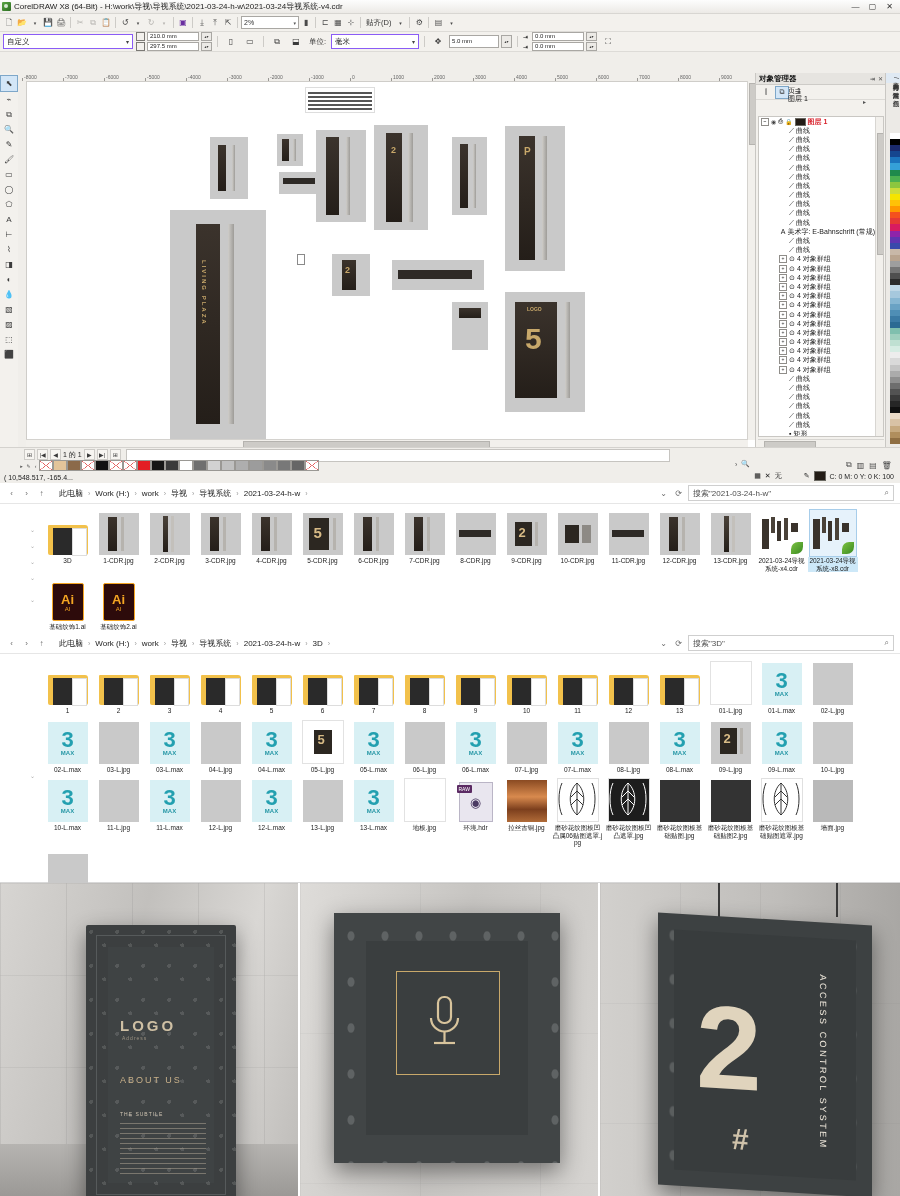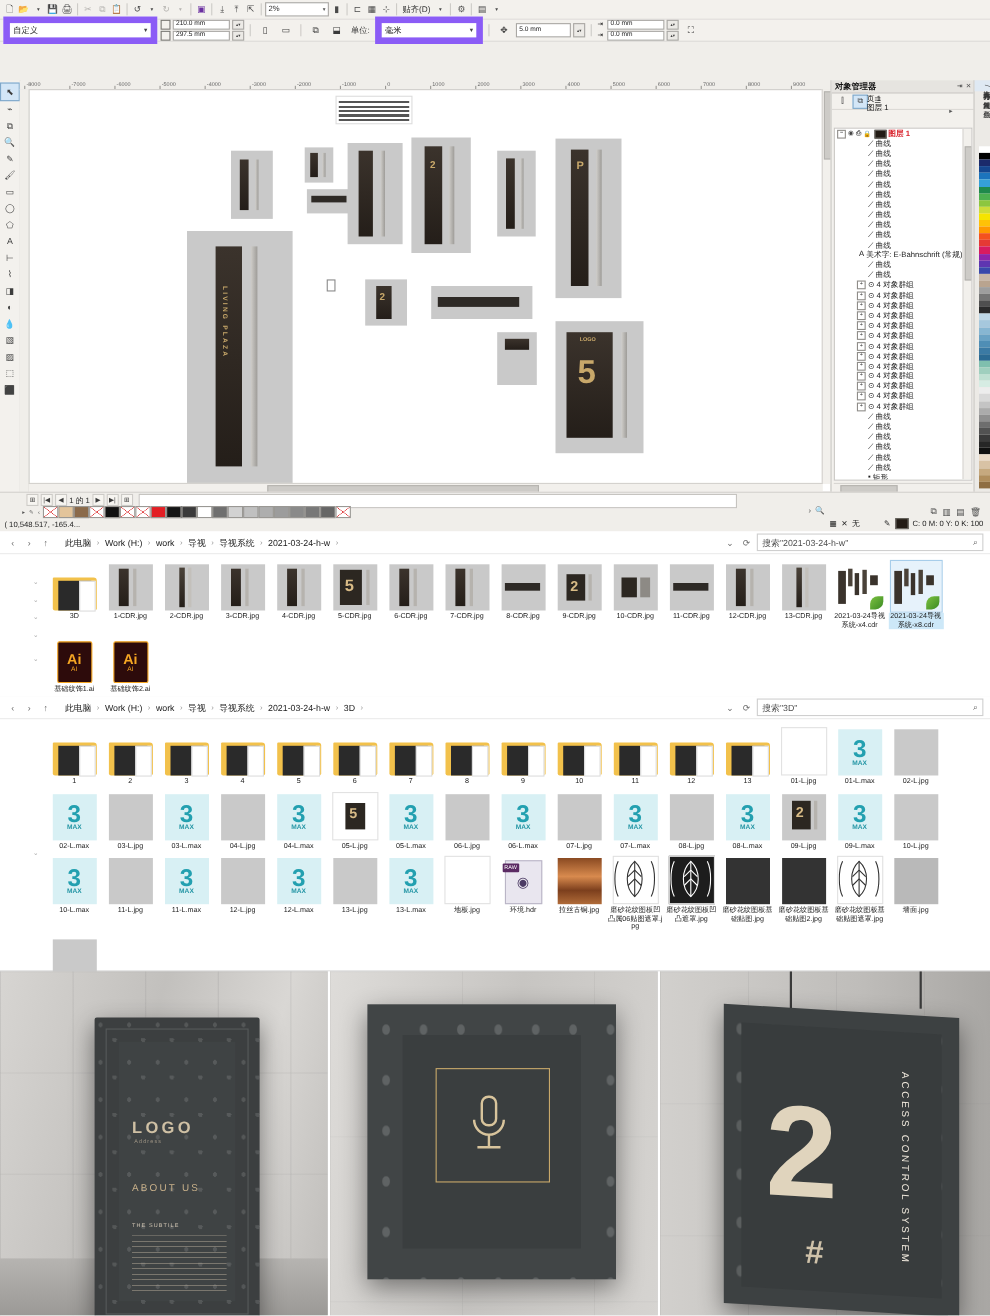--- a/index.html
+++ b/index.html
@@ -20,21 +20,21 @@
 
   .toolbar{height:17px;display:flex;align-items:center;gap:1px;padding:0 3px;background:#f3f1ed;border-bottom:1px solid #dddbd7;}
   .tb-btn{width:12px;height:13px;display:flex;align-items:center;justify-content:center;font-size:8px;color:#4a4a4a;}
   .tb-btn.dim{color:#b6b4b0;}
   .tb-sep{width:1px;height:11px;background:#cdcbc7;margin:0 2px;}
   .tb-combo{height:11px;width:52px;border:1px solid #a9a7a3;background:#fff;font-size:7px;display:flex;align-items:center;padding:0 2px;color:#333;}
   .tb-combo .arr{margin-left:auto;font-size:5px;color:#555;}
   .tb-label{font-size:7.5px;color:#333;padding:0 2px;}
 
   .propbar{height:19px;display:flex;align-items:center;gap:3px;padding:0 3px;background:#f3f1ed;border-bottom:1px solid #dddbd7;}
-  .p-combo{height:13px;border:6px solid #8b5cf6;background:#fff;font-size:7.5px;display:flex;align-items:center;padding:0 3px;color:#222;}
+  .p-combo{height:13px;border:1px solid #8b5cf6;background:#fff;font-size:7.5px;display:flex;align-items:center;padding:0 3px;color:#222;}
   .p-combo .arr{margin-left:auto;font-size:6px;color:#444;padding-left:4px;}
   .spin2{display:flex;flex-direction:column;gap:1px;}
   .spinrow{display:flex;align-items:center;gap:2px;}
   .spinrow .ic{width:7px;height:7px;border:1px solid #7b7975;}
   .spinfield{width:46px;height:7px;border:1px solid #a9a7a3;background:#fff;font-size:6px;line-height:7px;padding:0 2px;color:#222;}
   .spinbtns{width:9px;height:7px;border:1px solid #a9a7a3;background:#eceae6;font-size:4px;display:flex;align-items:center;justify-content:center;color:#444;}
   .p-btn{width:14px;height:13px;border:1px solid transparent;display:flex;align-items:center;justify-content:center;font-size:8px;color:#3a3a3a;}
 
   .tabbar{height:12px;display:flex;align-items:center;background:#e9e7e3;border-bottom:1px solid #c8c6c2;padding-left:16px;}
   .doc-tab{height:11px;background:#fff;border:1px solid #bdbbb7;border-bottom:none;display:flex;align-items:center;gap:2px;padding:0 5px;font-size:7.5px;color:#111;}
@@ -171,20 +171,29 @@
   .bignum{position:absolute;color:#d9cbb0;font-weight:bold;line-height:.8;}
   .vlabel{position:absolute;writing-mode:vertical-rl;color:#efe8dc;font-size:9px;letter-spacing:2.5px;}
 </style>
 </head>
 <body>
 
 <div class="app">
 
   <div class="corel">
 
+    <div class="titlebar">
+      <div class="cdr-logo"></div>
+      <div class="title-text">CorelDRAW X8 (64-Bit) - H:\work\导视\导视系统\2021-03-24-h-w\2021-03-24导视系统-v4.cdr</div>
+      <div class="win-btns">
+        <div class="win-btn">—</div>
+        <div class="win-btn">▢</div>
+        <div class="win-btn close">✕</div>
+      </div>
+    </div>
 
 
     <div class="toolbar">
       <div class="tb-btn">🗋</div>
       <div class="tb-btn">📂</div>
       <div class="tb-btn" style="font-size:5px">▾</div>
       <div class="tb-btn">💾</div>
       <div class="tb-btn">🖨</div>
       <div class="tb-sep"></div>
       <div class="tb-btn dim">✂</div>

